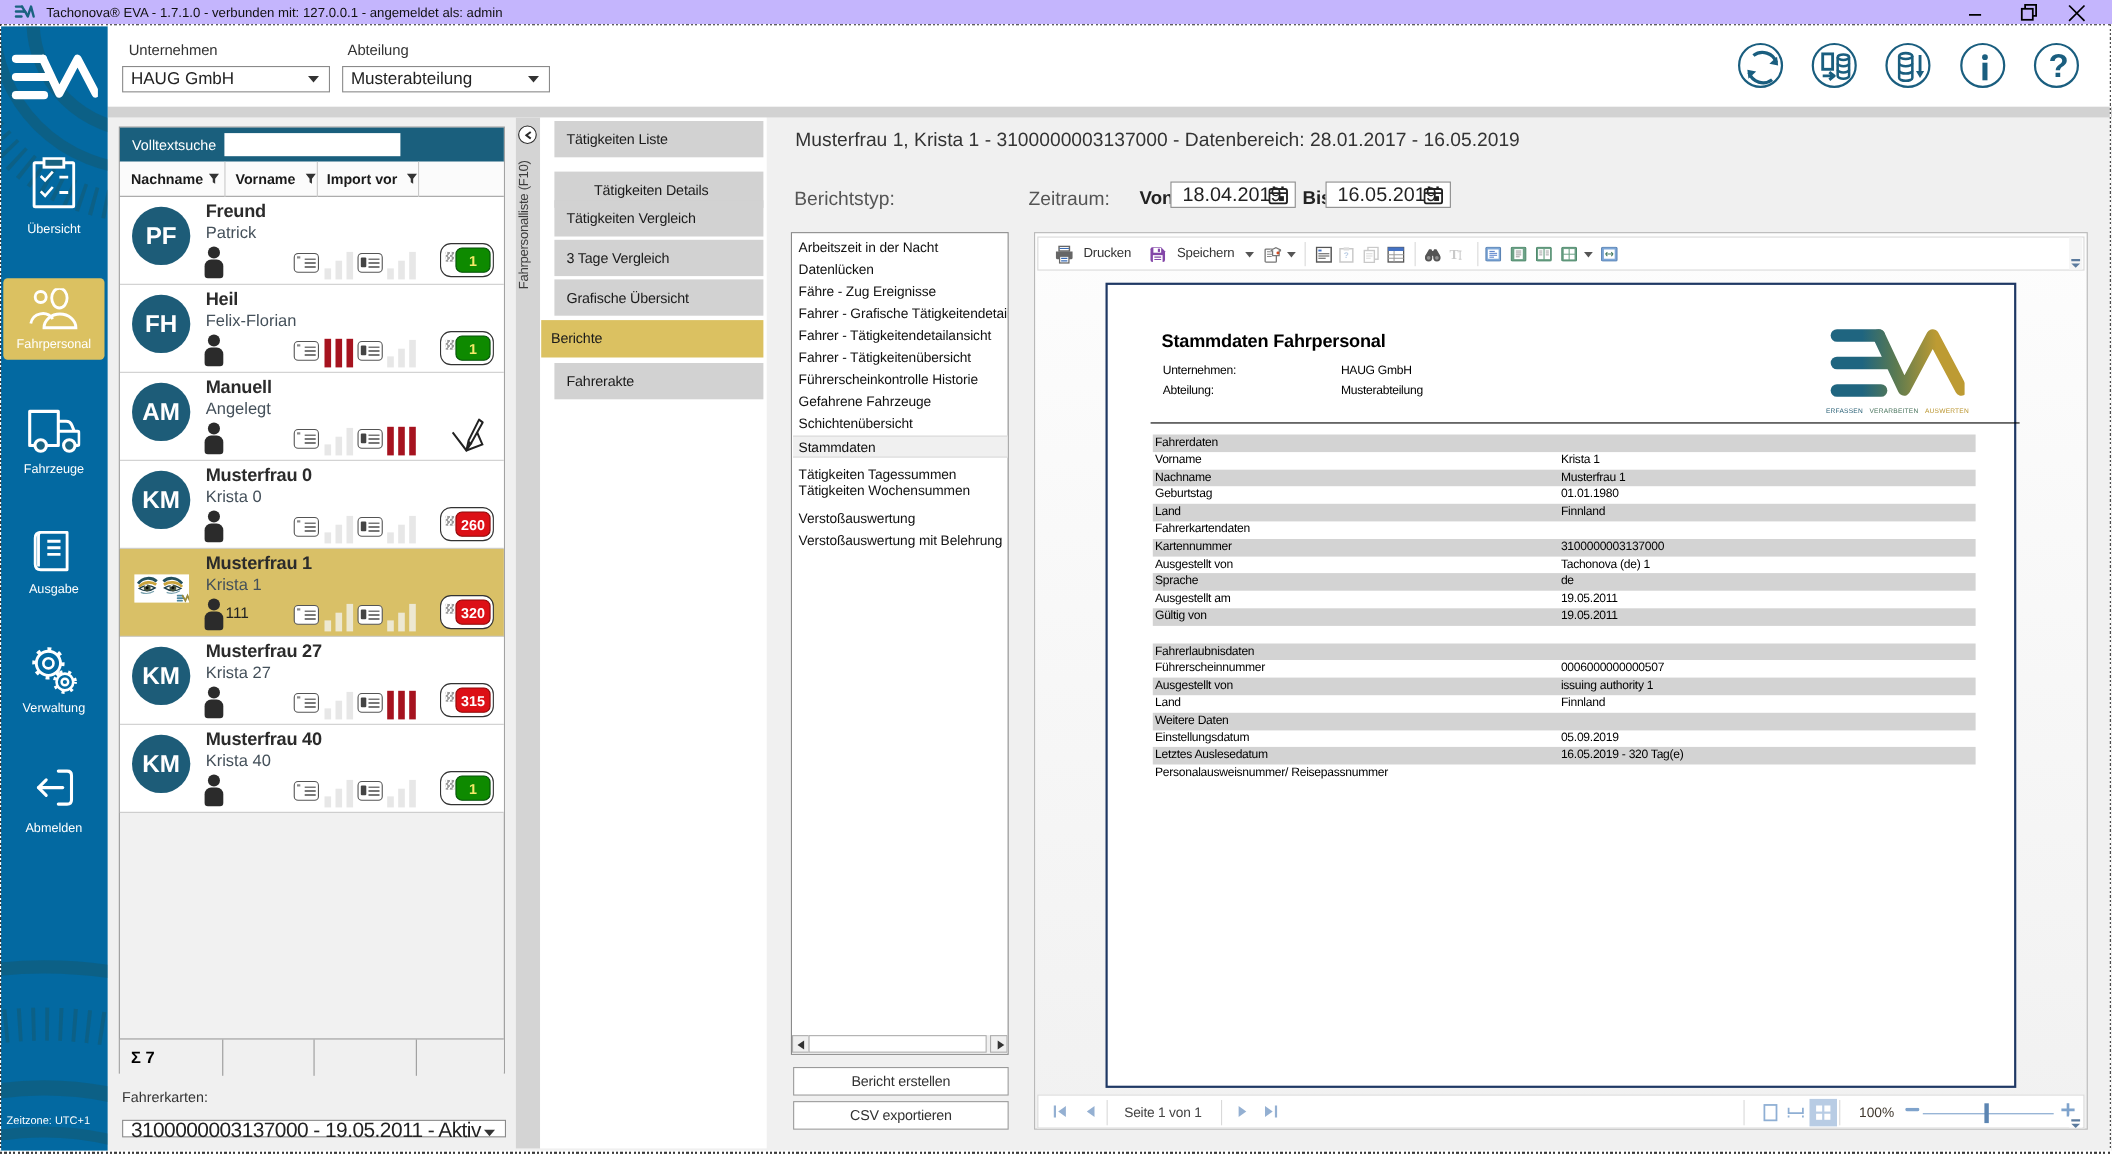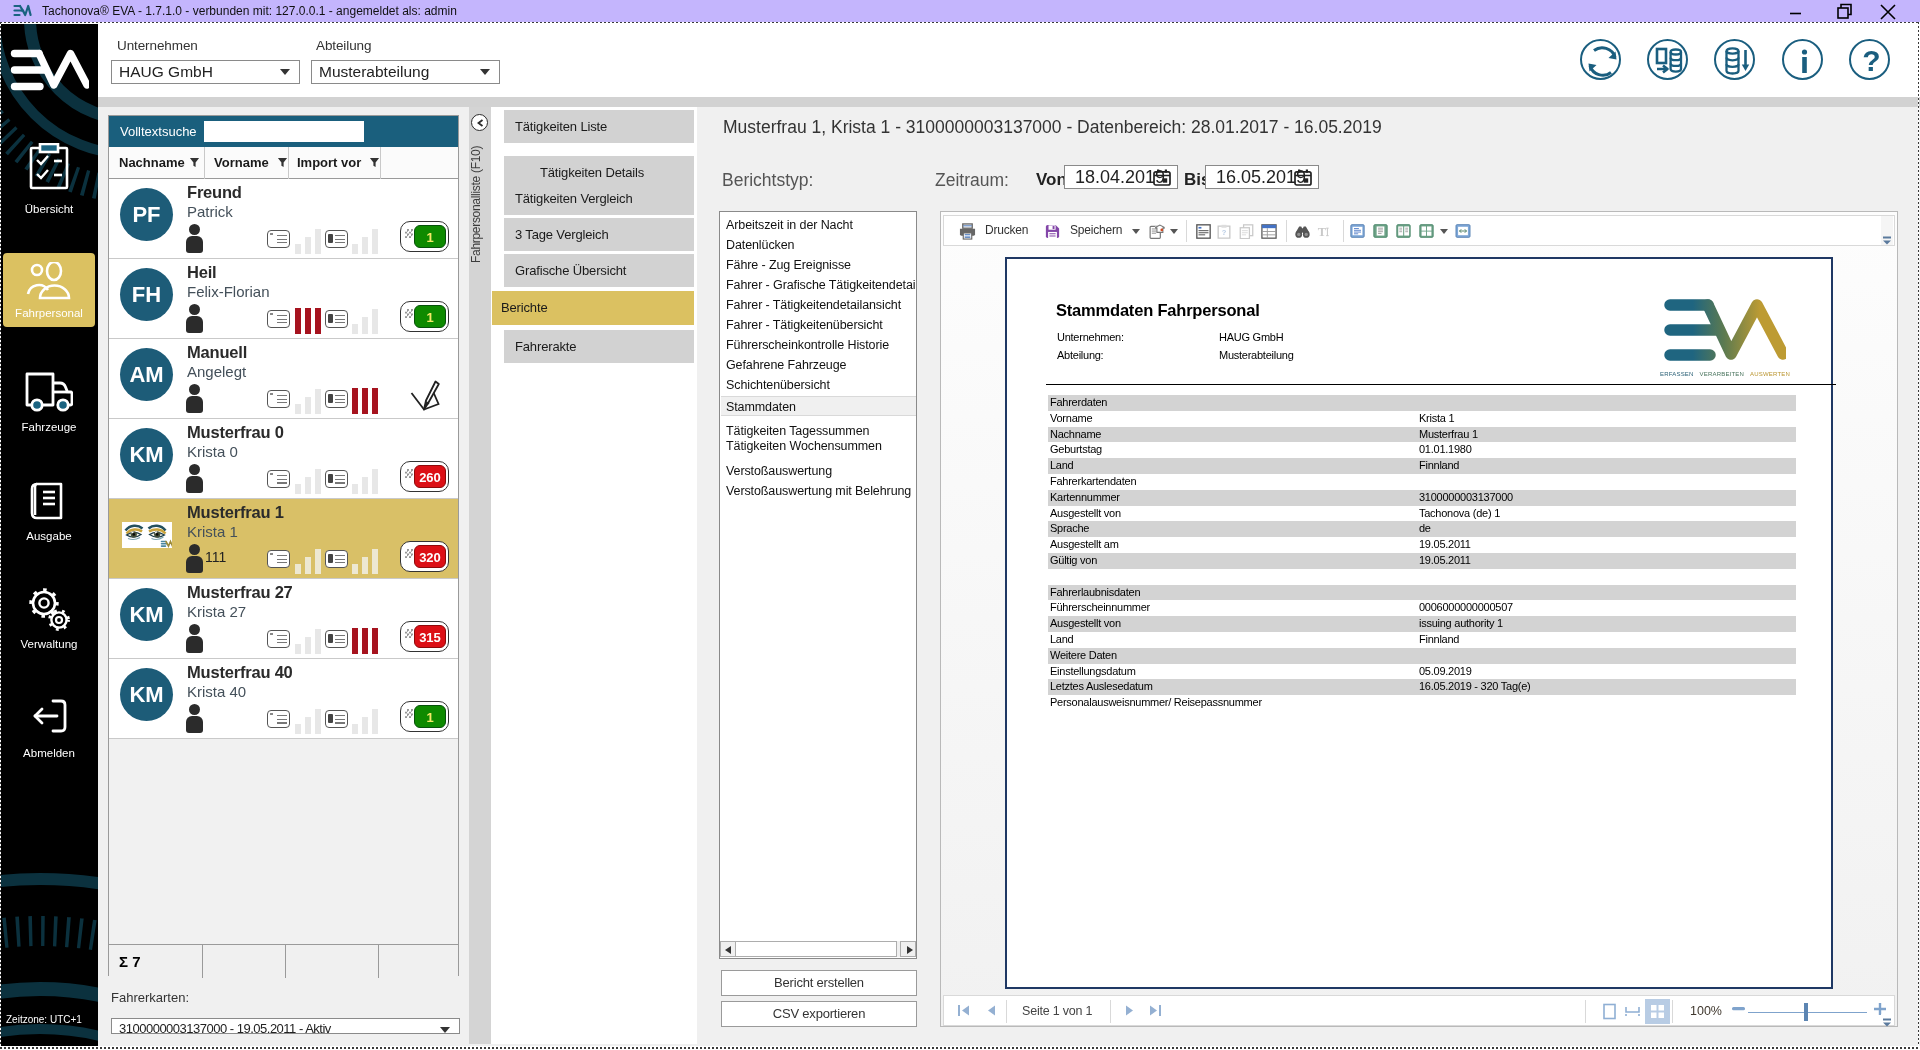--- a/index.html
+++ b/index.html
@@ -5,21 +5,21 @@
 html,body{width:1920px;height:1050px;overflow:hidden;background:#fff;font-family:"Liberation Sans",sans-serif;}
 .abs{position:absolute;}
 #stage{position:relative;width:1920px;height:1050px;}
 
 #titlebar{left:0;top:0;width:1920px;height:22px;background:#c4b5fd;color:#000;}
 #titletext{left:42px;top:4px;font-size:12px;color:#111;}
 
 .dashH{height:1.3px;background:repeating-linear-gradient(90deg,#3a3a3a 0 2px,#fff 2px 4px);}
 .dashV{width:1.3px;background:repeating-linear-gradient(180deg,#3a3a3a 0 2px,#fff 2px 4px);}
 
-#sidebar{left:0;top:24px;width:98px;height:1022px;background:#000000;overflow:hidden;}
+#sidebar{left:0;top:24px;width:98px;height:1022px;background:#0369a1;overflow:hidden;}
 .sidelabel{position:absolute;width:98px;text-align:center;color:#fff;font-size:11.5px;}
 #fahrpersonal-hl{position:absolute;left:3px;top:229px;width:92px;height:74px;background:#DBC161;border-radius:4px;}
 #zeitzone{position:absolute;left:6px;top:990px;color:#fff;font-size:10px;}
 .sideicon{position:absolute;}
 
 #topbar{left:98px;top:24px;width:1822px;height:73px;background:#fff;}
 .toplabel{position:absolute;font-size:13.5px;letter-spacing:-0.1px;color:#333;}
 .dropdown{position:absolute;background:#fff;border:1px solid #8a8a8a;font-size:15.5px;color:#222;line-height:22px;padding-left:7px;}
 .dropdown .arr{position:absolute;right:9px;top:8px;width:0;height:0;border-left:5px solid transparent;border-right:5px solid transparent;border-top:6px solid #333;}
 #grayband{left:98px;top:97px;width:1822px;height:10px;background:#D2D2D2;}
@@ -66,21 +66,21 @@
 .redbars i:nth-child(2){left:10px;}
 .redbars i:nth-child(3){left:20px;}
 .badge{position:absolute;left:291px;top:42px;width:49px;height:31px;background:#fff;border:1.5px solid #333;border-radius:10px;}
 .badge .qr{position:absolute;left:4px;top:7px;width:8px;height:9px;background:repeating-conic-gradient(#999 0 25%,#fff 0 50%) 0 0/4px 4.5px;}
 .badge .pill{position:absolute;left:13px;top:2.5px;width:32px;height:23px;border-radius:6px;text-align:center;font-weight:bold;font-size:13px;line-height:23px;}
 .pill.green{background:#0E8A00;color:#F5E968;border:1px solid #06510a;}
 .pill.red{background:#DC1016;color:#fff;border:1px solid #8d0a0a;}
 .signat{position:absolute;left:301px;top:40px;}
 .photo{position:absolute;left:13px;top:23px;width:50px;height:26px;}
 #fklabel{left:111px;top:990px;font-size:13px;color:#333;}
-#fkdrop{left:111px;top:1018px;width:349px;height:16px;font-size:13px;letter-spacing:-0.5px;line-height:20px;}
+#fkdrop{left:111px;top:1018px;width:349px;height:16px;font-size:19px;letter-spacing:-0.5px;line-height:20px;}
 
 #strip{left:469px;top:107px;width:22px;height:937px;background:#D4D4D4;}
 #menucol{left:491px;top:107px;width:206px;height:937px;background:#fff;}
 .mbtn{position:absolute;left:13px;width:190px;height:33px;background:#D2D2D2;font-size:13px;letter-spacing:-0.15px;color:#1a1a1a;line-height:33px;padding-left:11px;}
 #mbtn-ber{left:1px;width:202px;height:34px;background:#DBC161;padding-left:9px;}
 
 #dtitle{left:723px;top:117px;font-size:17.5px;color:#333;}
 #berichtstyp{left:722px;top:170px;font-size:17.5px;color:#555;}
 #zeitraum{left:935px;top:170px;font-size:17.5px;color:#555;}
 .vblabel{position:absolute;font-size:17px;font-weight:bold;color:#222;}

